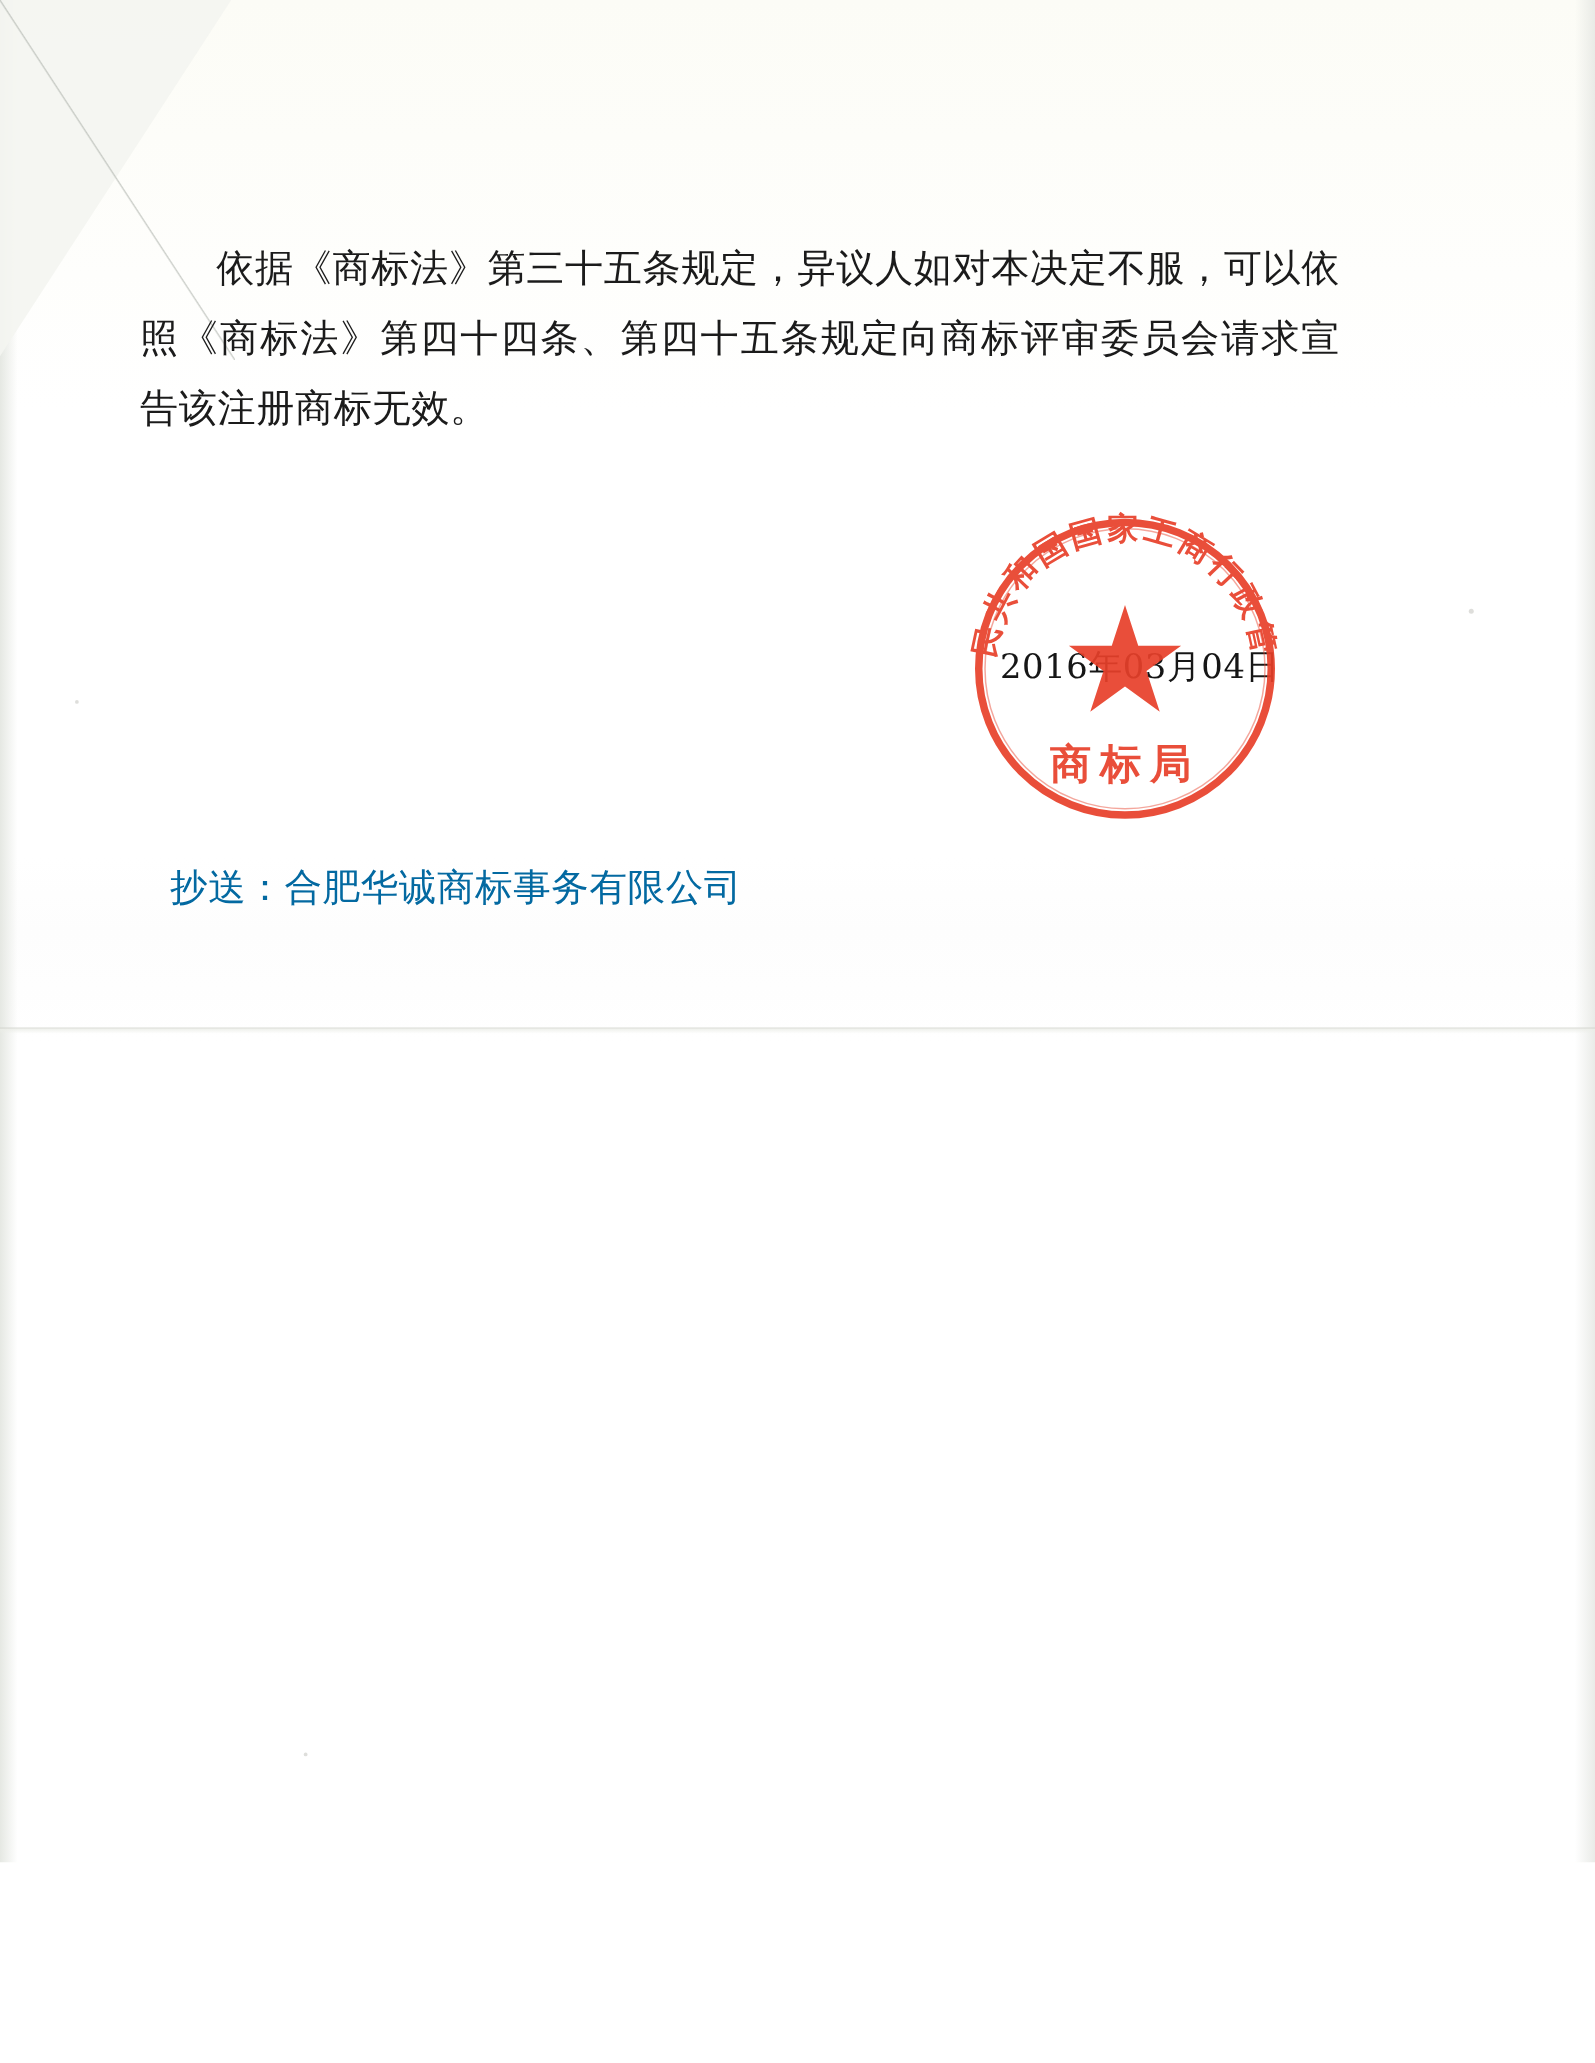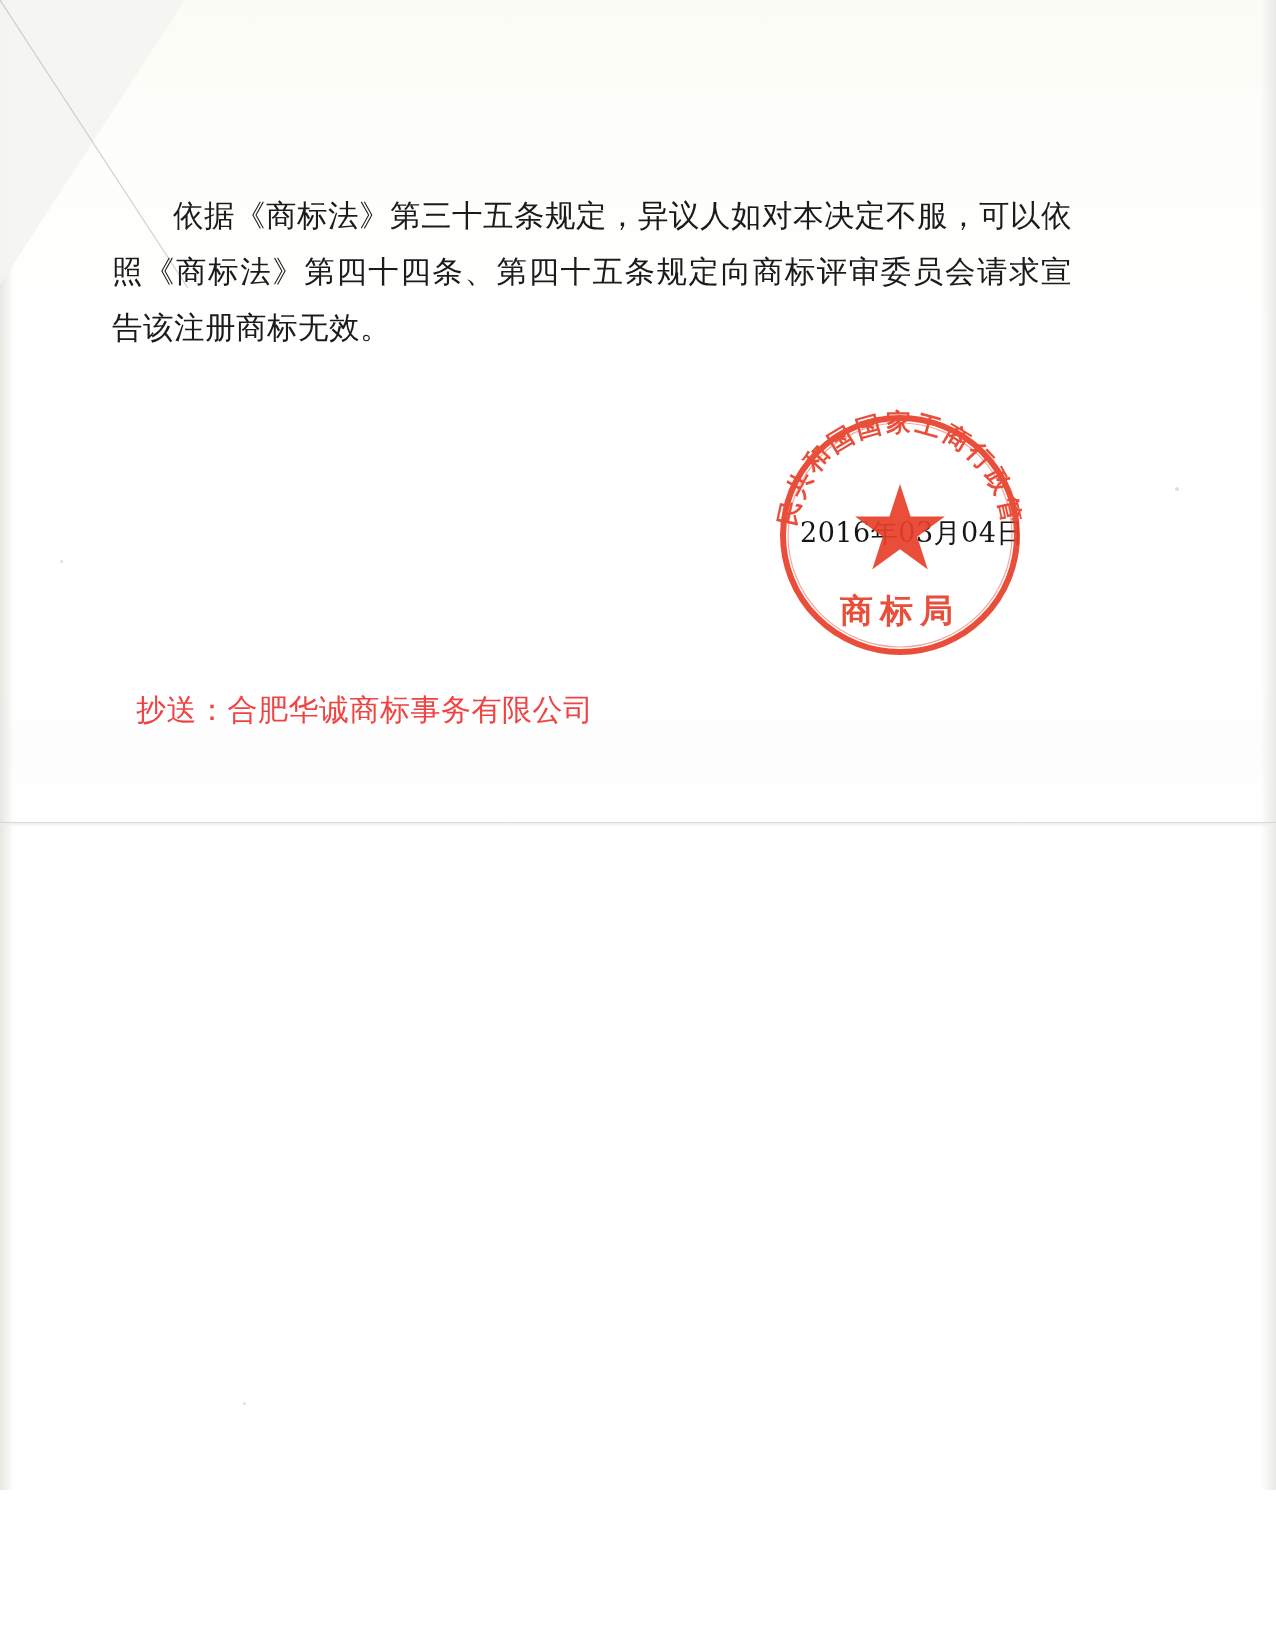--- a/index.html
+++ b/index.html
@@ -117,21 +117,21 @@
     pointer-events: none;
   }
   .seal svg { display: block; }
 
   
   .cc-line {
     position: absolute;
     left: 136px;
     top: 690px;
     font-size: 30px;
-    color: #ef4444;
+    color: #0369a1;
     letter-spacing: 0.5px;
     white-space: nowrap;
   }
 
   
   .speck {
     position: absolute;
     background: rgba(200,200,195,0.6);
     border-radius: 50%;
     pointer-events: none;

